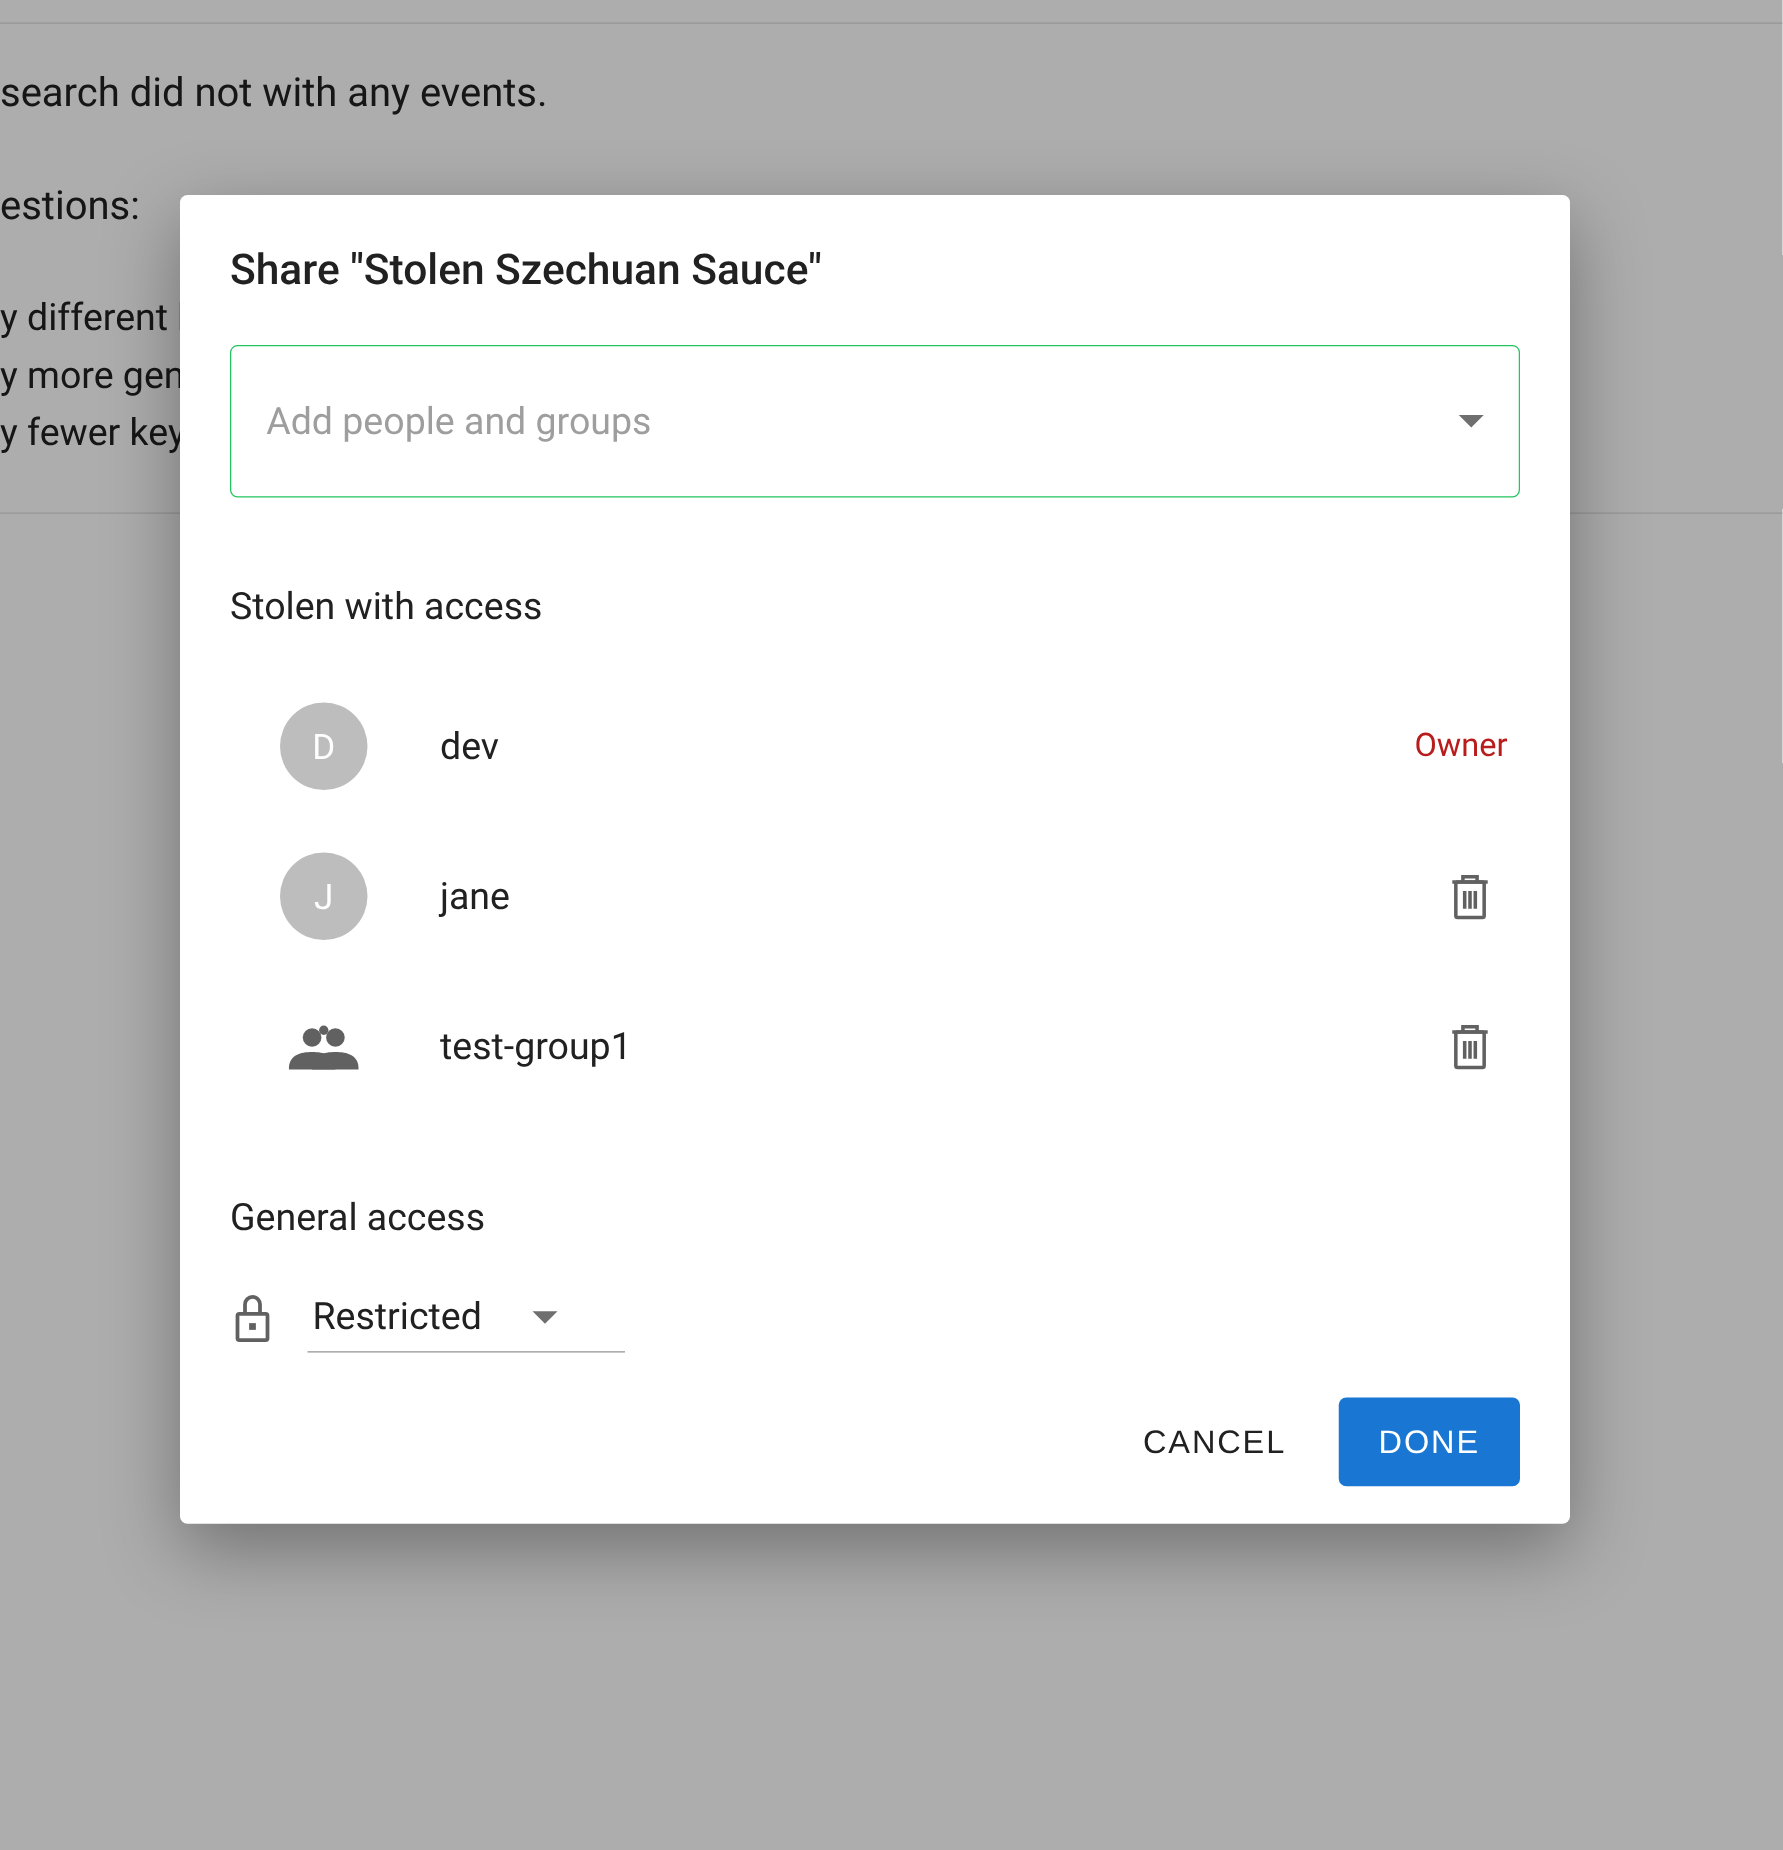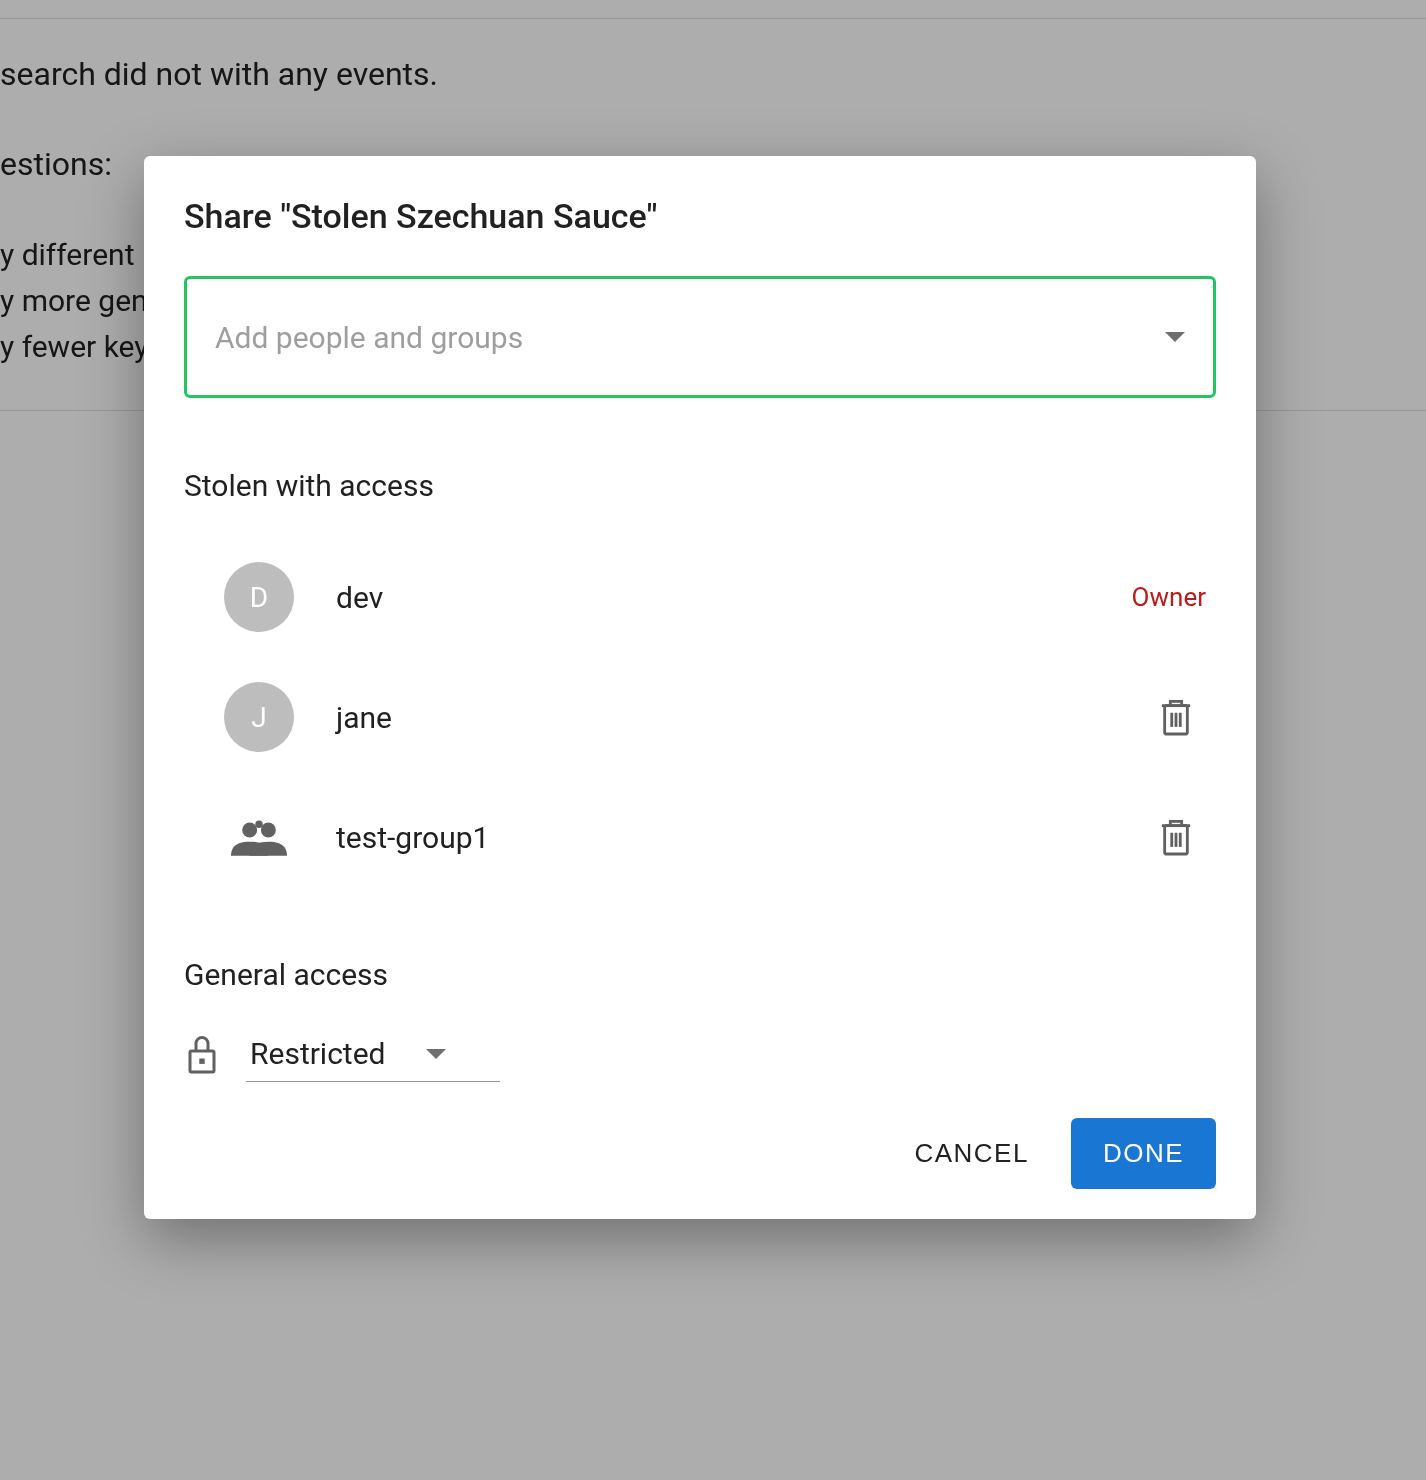--- a/index.html
+++ b/index.html
@@ -52,21 +52,21 @@
     }
     .dialog-title {
       font-size: 34px;
       font-weight: 500;
       color: #212121;
       margin-bottom: 40px;
     }
     .add-field {
       width: 100%;
       height: 122px;
-      border: 3px solid #22c55e;
+      border: 1px solid #22c55e;
       border-radius: 6px;
       display: flex;
       align-items: center;
       padding: 0 28px;
       cursor: text;
       position: relative;
       margin-bottom: 70px;
     }
     .add-placeholder {
       color: #9e9e9e;
@@ -115,20 +115,21 @@
       display: flex;
       align-items: center;
       justify-content: center;
       margin-right: 42px;
       flex-shrink: 0;
     }
     .person-name {
       font-size: 30px;
       color: #212121;
       flex: 1;
+      margin-left: 16px;
     }
     .role-label {
       font-size: 26px;
       color: #b91c1c;
     }
     .trash-btn {
       width: 60px;
       height: 60px;
       display: flex;
       align-items: center;

